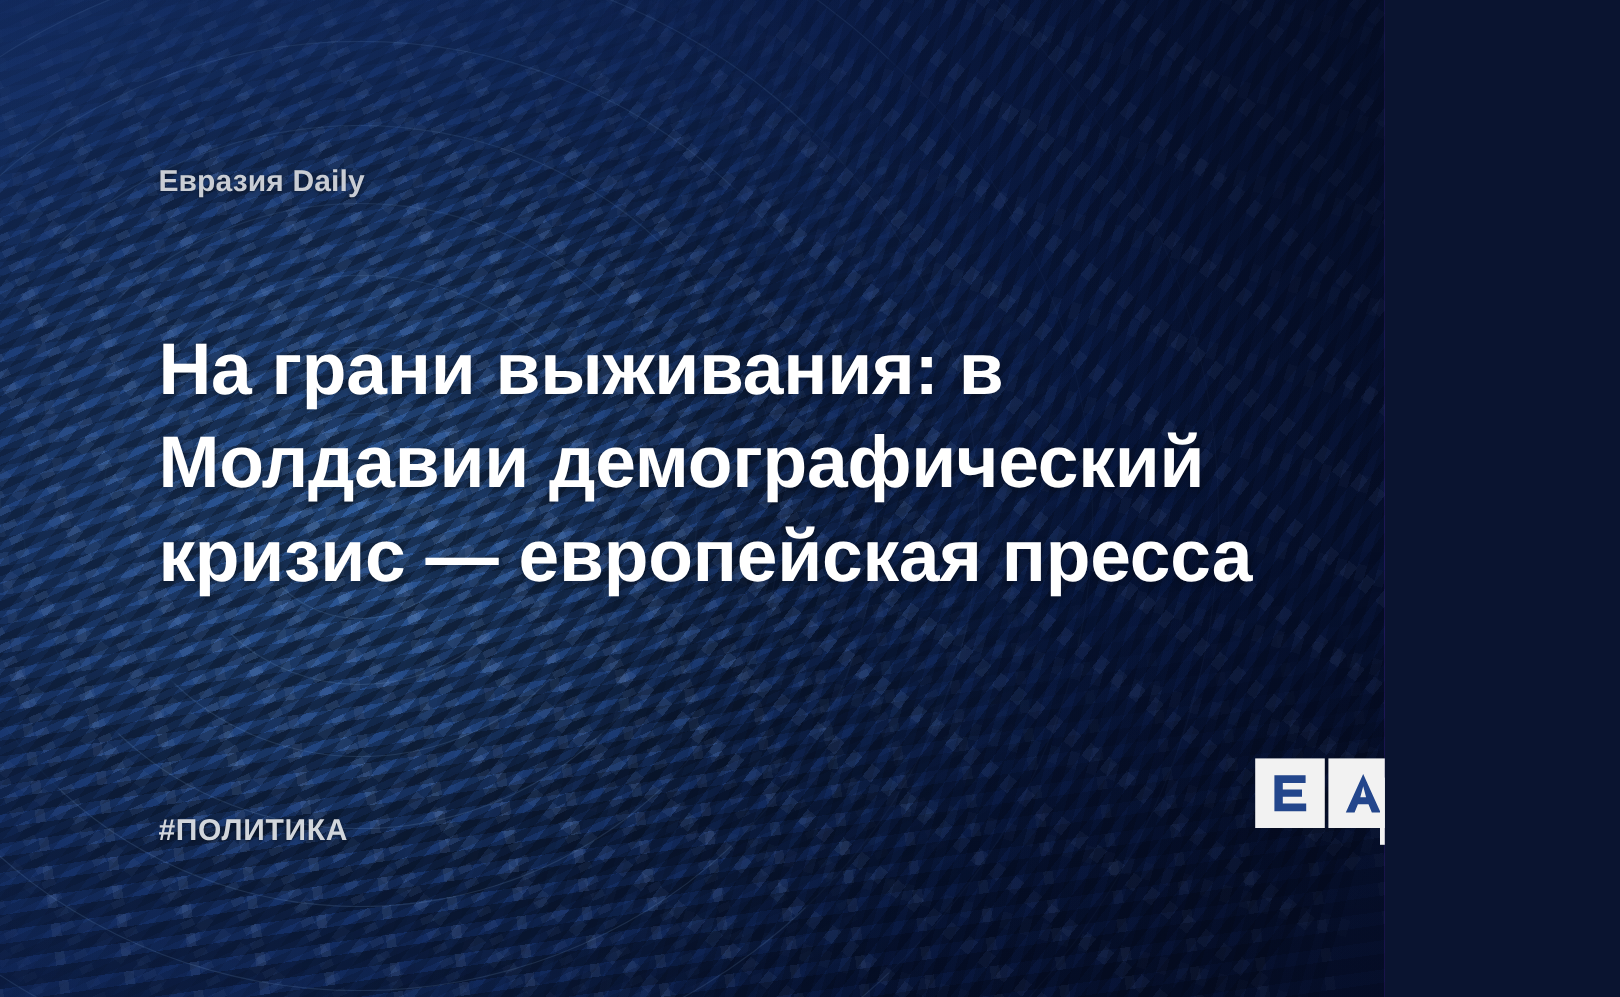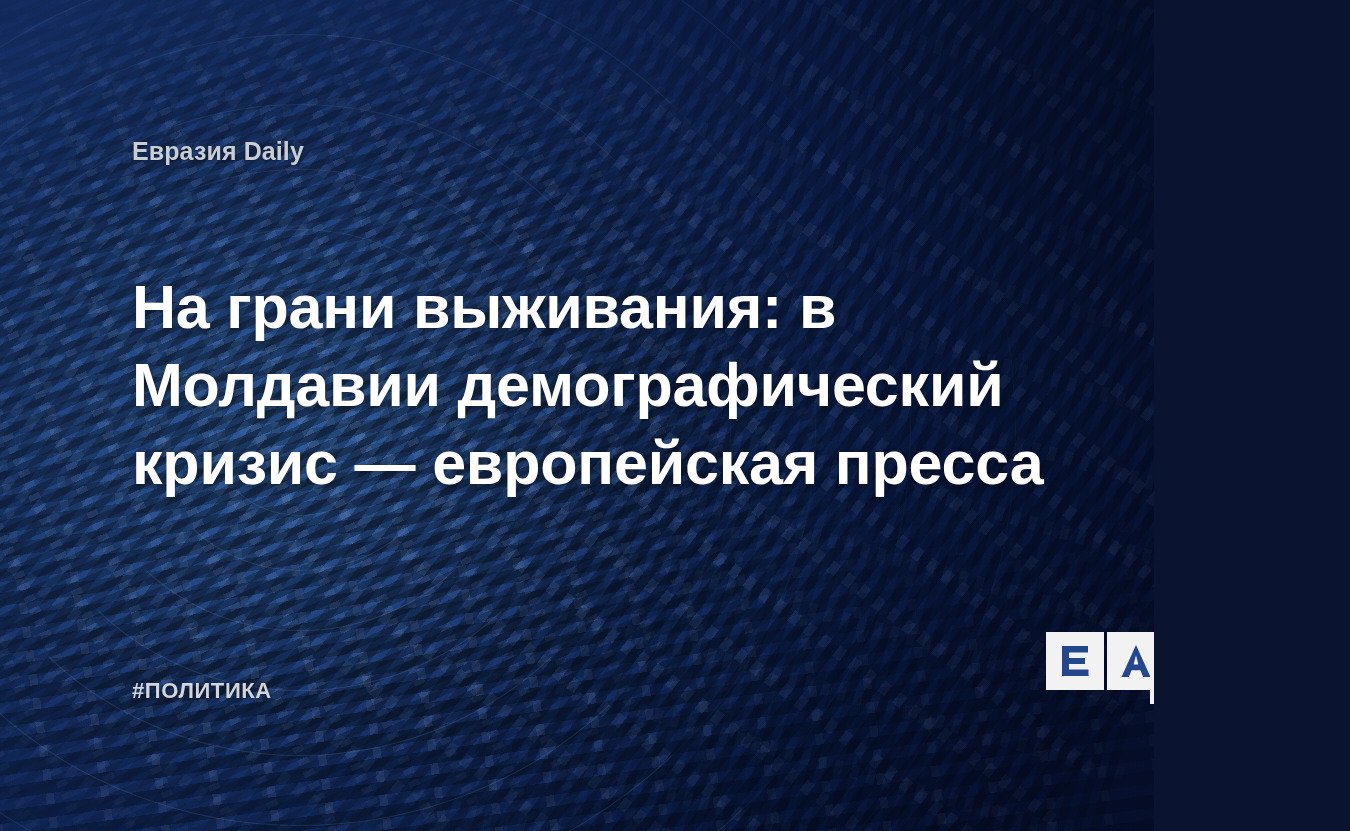--- a/index.html
+++ b/index.html
@@ -221,21 +221,21 @@
     font-weight: 700;
     letter-spacing: -0.2px;
     color: #ffffff;
     text-shadow: 0 2px 7px rgba(0,0,0,0.35);
   }
 
   .tag {
     position: absolute;
     left: 132px;
     top: 678px;
-    font-size: 22px;
+    font-size: 25px;
     font-weight: 700;
     letter-spacing: 0.6px;
     color: #d2d6dc;
     text-shadow: 0 1px 3px rgba(0,0,0,0.45);
     white-space: nowrap;
   }
 
   
   .logo {
     position: absolute;

